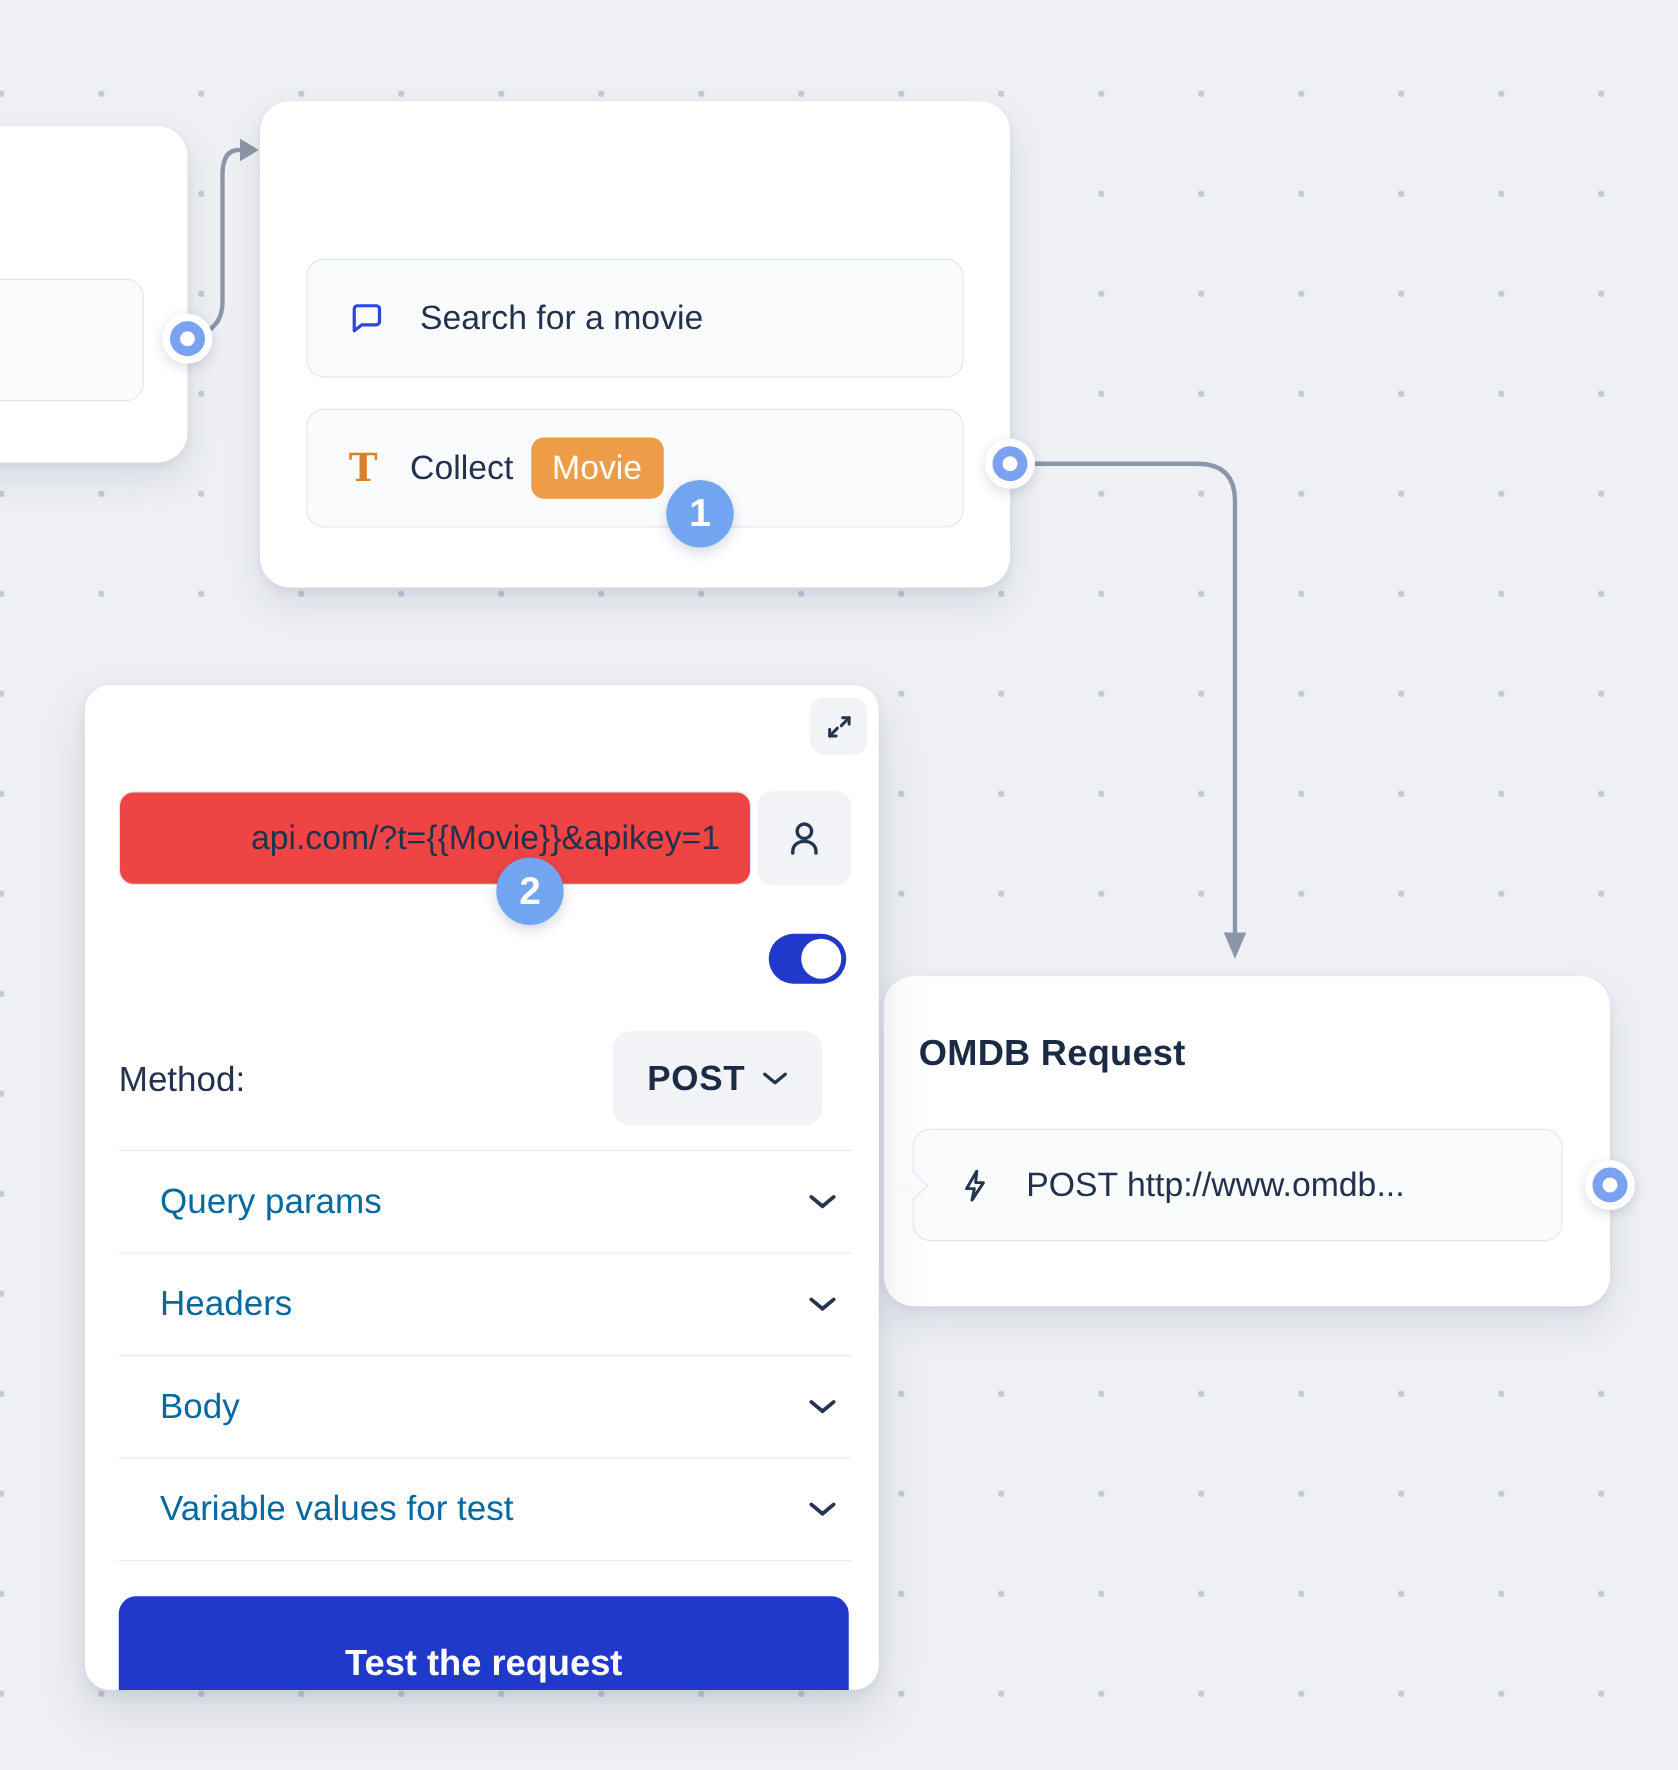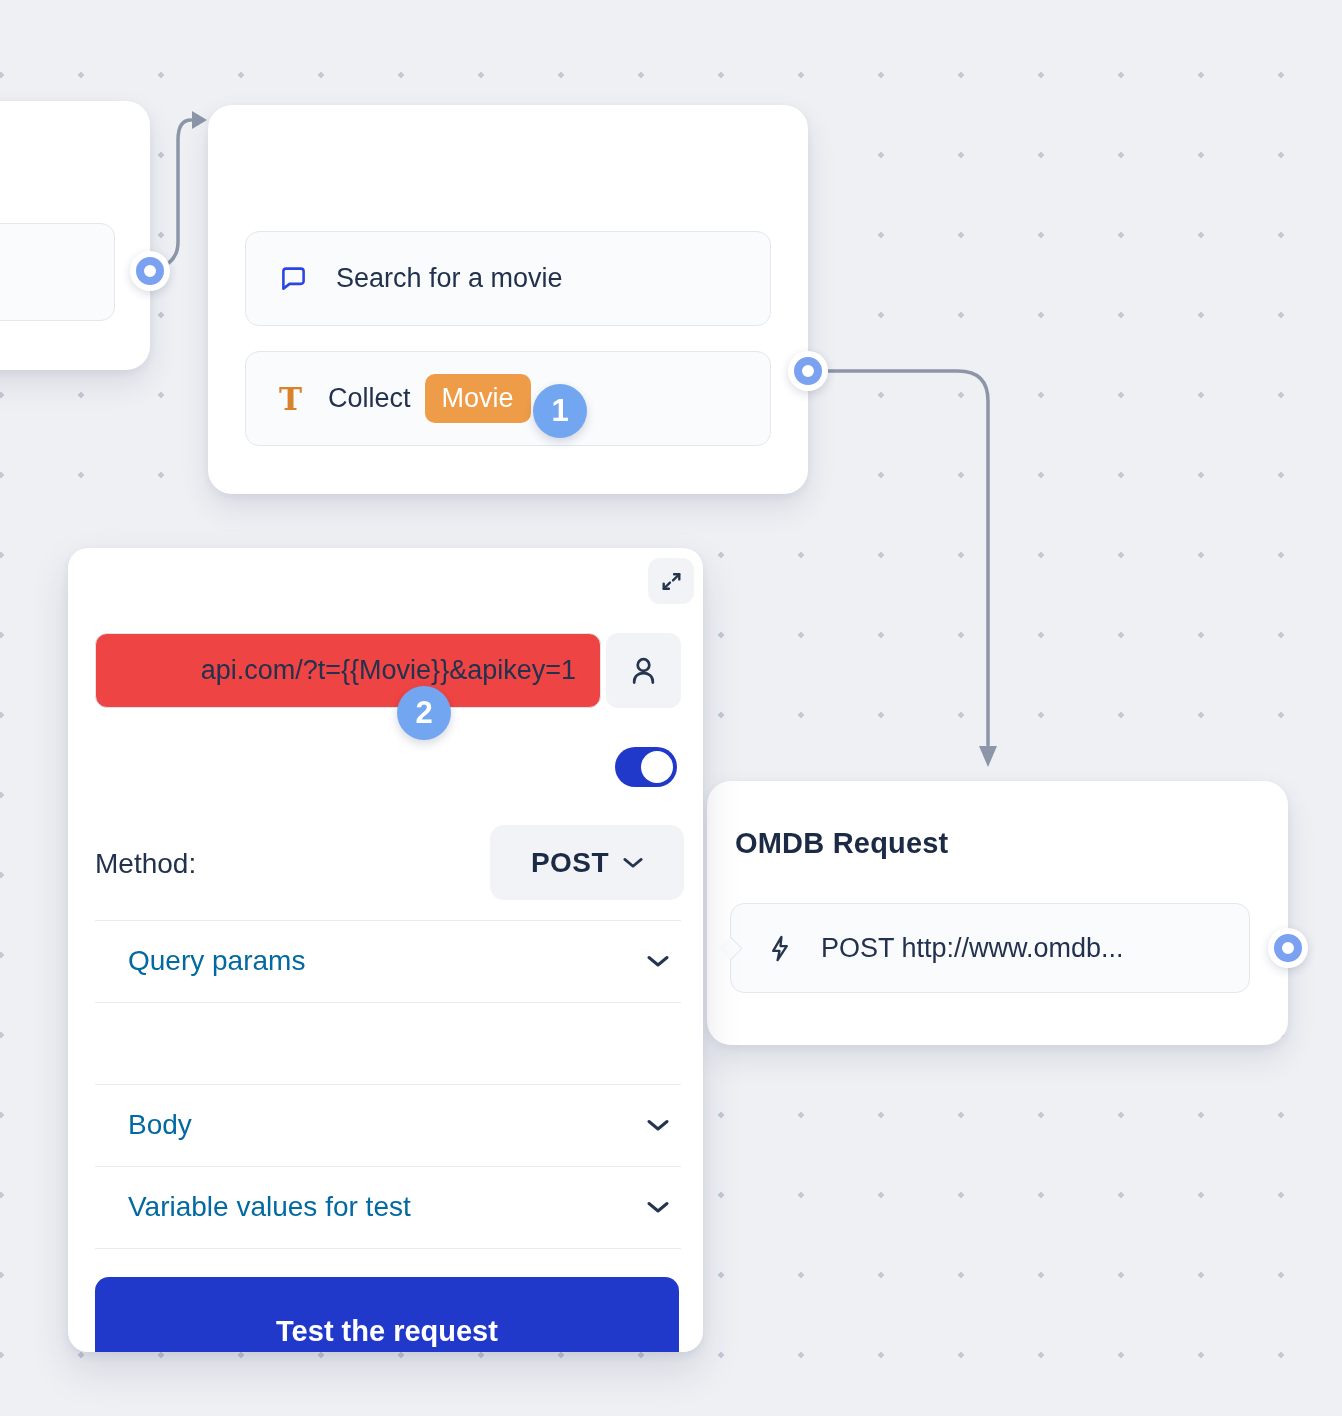--- a/index.html
+++ b/index.html
@@ -72,21 +72,21 @@
   .panel-label { position:absolute; font-size:28px; color:#22314e; }
   .toggle {
     position:absolute; left:547px; top:199px; width:62px; height:40px;
     border-radius:20px; background:#2139cb;
   }
   .toggle .knob {
     position:absolute; top:4px; right:4px; width:32px; height:32px;
     border-radius:50%; background:#ffffff;
   }
   .method-btn {
-    position:absolute; left:422px; top:277px; width:194px; height:75px;
+    position:absolute; left:422px; top:277px; width:168px; height:75px;
     background:#f1f3f7; border-radius:14px;
     display:flex; align-items:center; justify-content:center; gap:14px;
   }
   .method-btn .val { font-size:28px; font-weight:bold; color:#1b2a45; letter-spacing:.5px; }
   .divider { position:absolute; left:27px; right:22px; height:0; border-top:1.5px solid #e9ebf1; }
   .accordion {
     position:absolute; left:27px; right:22px; height:82px;
     display:flex; align-items:center; justify-content:space-between;
   }
   .accordion .acc-label { font-size:28px; color:#0369a1; padding-left:33px; }
@@ -121,21 +121,21 @@
   <g stroke="#8d95a8" stroke-width="3.5" fill="none" stroke-linecap="round">
     <path d="M 824 371 L 958 371 Q 988 371 988 401 L 988 745"></path>
   </g>
   <polygon points="979,746 997,746 988,767" fill="#8d95a8"></polygon>
 </svg>
 
 <div class="node-card" style="left:-250px; top:101px; width:400px; height:269px;">
   <div class="node-row" style="left:30px; top:122px; width:335px; height:98px;"></div>
 </div>
 
-<div class="node-card" style="left:208px; top:81px; width:600px; height:389px;margin-top:24px;">
+<div class="node-card" style="left:208px; top:81px; width:600px; height:389px;">
   <div class="node-title" style="left:49px; top:128px;">Movie search</div>
 
   <div class="node-row" style="left:37px; top:126px; width:526px; height:95px; padding-left:31px;">
     <span class="icon-gap">
       <svg width="33" height="33" viewBox="0 0 32 32">
         <path d="M6.2 9 a2.6 2.6 0 0 1 2.6 -2.6 H23.2 a2.6 2.6 0 0 1 2.6 2.6 V18.6 a2.6 2.6 0 0 1 -2.6 2.6 H12.2 L6.2 25.8 Z" fill="none" stroke="#2b46e0" stroke-width="2.5" stroke-linejoin="round"></path>
       </svg>
     </span>
     <span class="row-label">Search for a movie</span>
   </div>
@@ -215,20 +215,28 @@
   <div class="accordion" style="top:372px;">
     <span class="acc-label">Query params</span>
     <span class="chev">
       <svg width="22" height="13" viewBox="0 0 22 12">
           <polyline points="2,2 11,9.5 20,2" fill="none" stroke="#25344f" stroke-width="3" stroke-linecap="round" stroke-linejoin="round"></polyline>
         </svg>
     </span>
   </div>
   <div class="divider" style="top:454px;"></div>
 
+  <div class="accordion" style="top:454px;">
+    <span class="acc-label">Headers</span>
+    <span class="chev">
+      <svg width="22" height="13" viewBox="0 0 22 12">
+          <polyline points="2,2 11,9.5 20,2" fill="none" stroke="#25344f" stroke-width="3" stroke-linecap="round" stroke-linejoin="round"></polyline>
+        </svg>
+    </span>
+  </div>
   <div class="divider" style="top:536px;"></div>
 
   <div class="accordion" style="top:536px;">
     <span class="acc-label">Body</span>
     <span class="chev">
       <svg width="22" height="13" viewBox="0 0 22 12">
           <polyline points="2,2 11,9.5 20,2" fill="none" stroke="#25344f" stroke-width="3" stroke-linecap="round" stroke-linejoin="round"></polyline>
         </svg>
     </span>
   </div>

